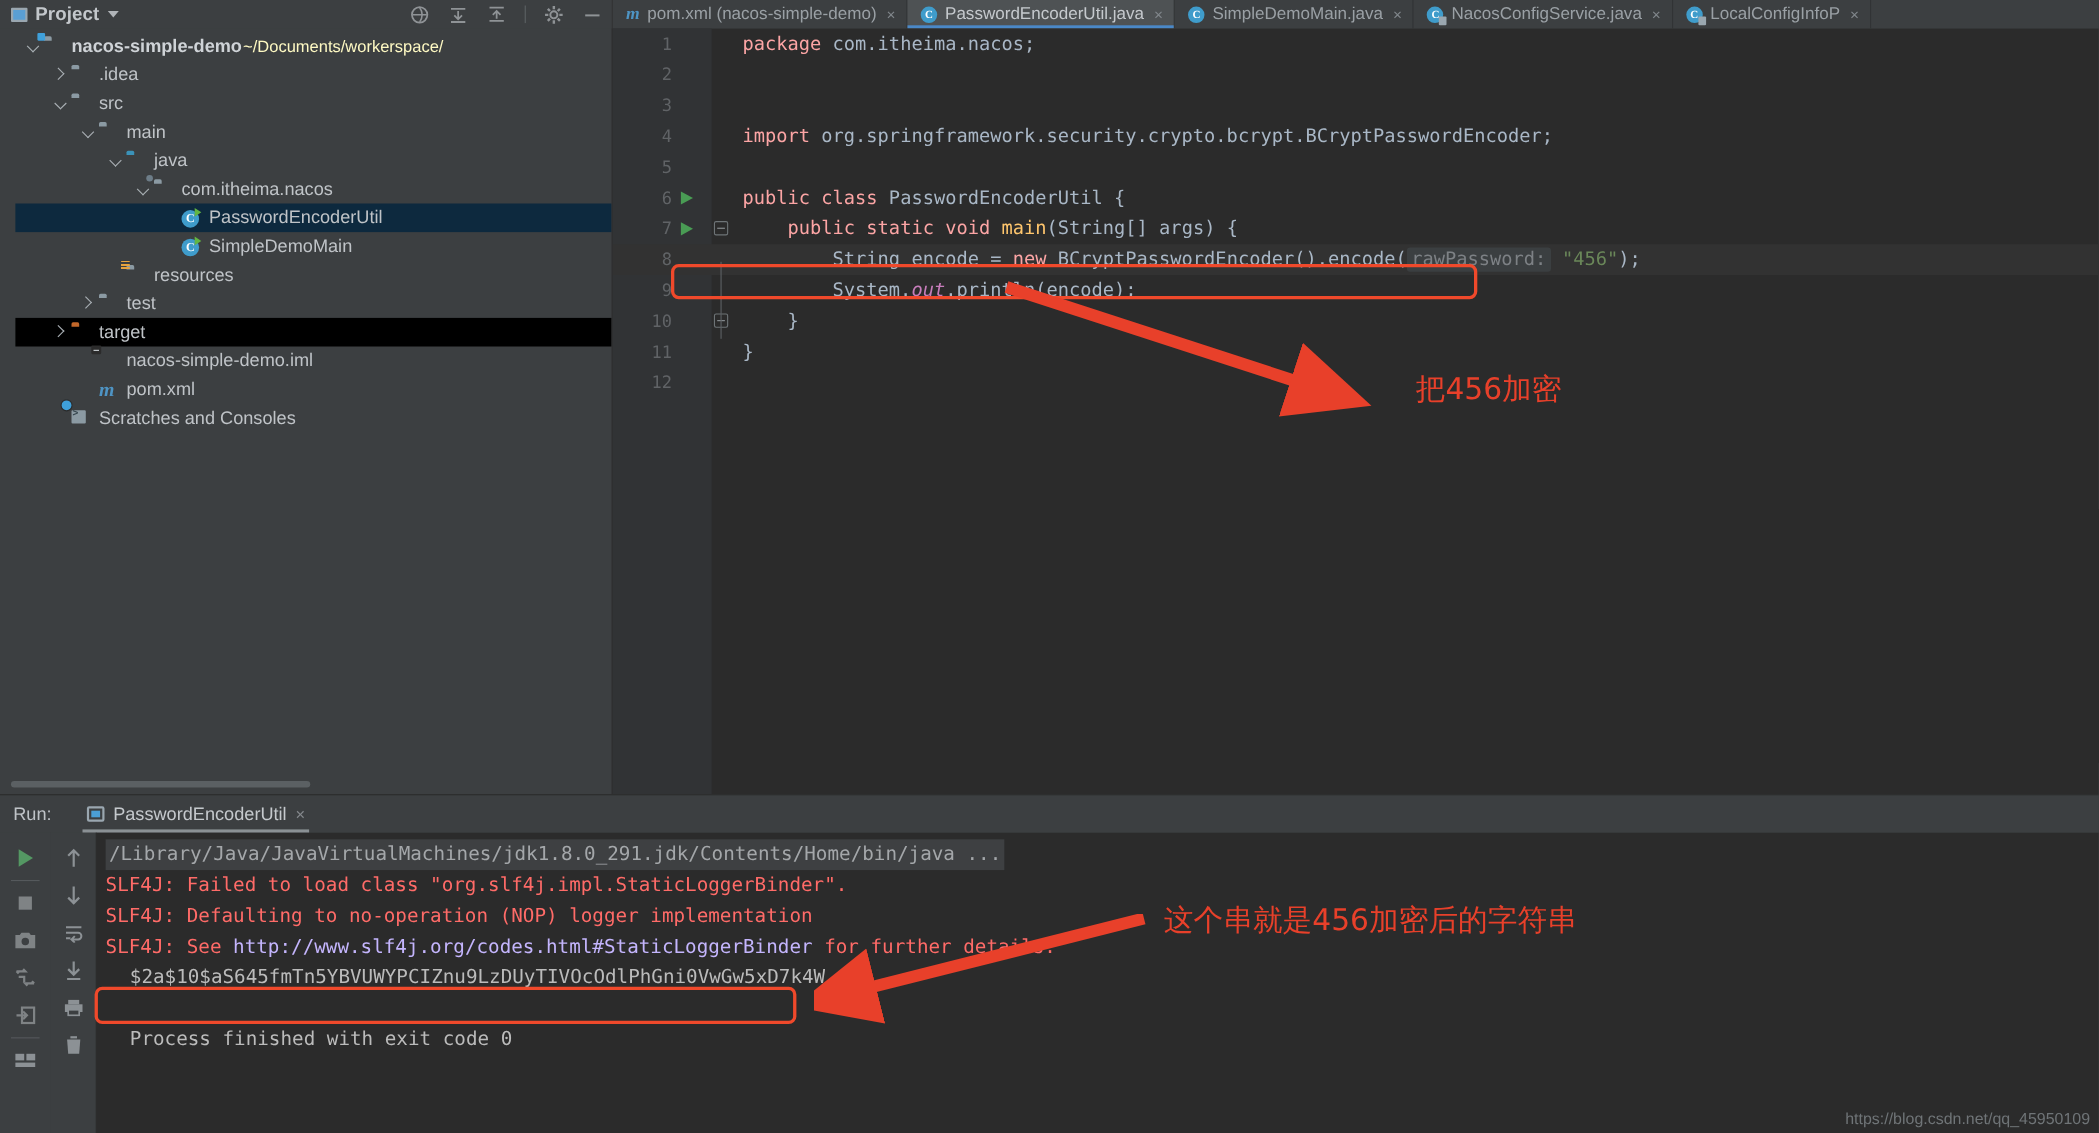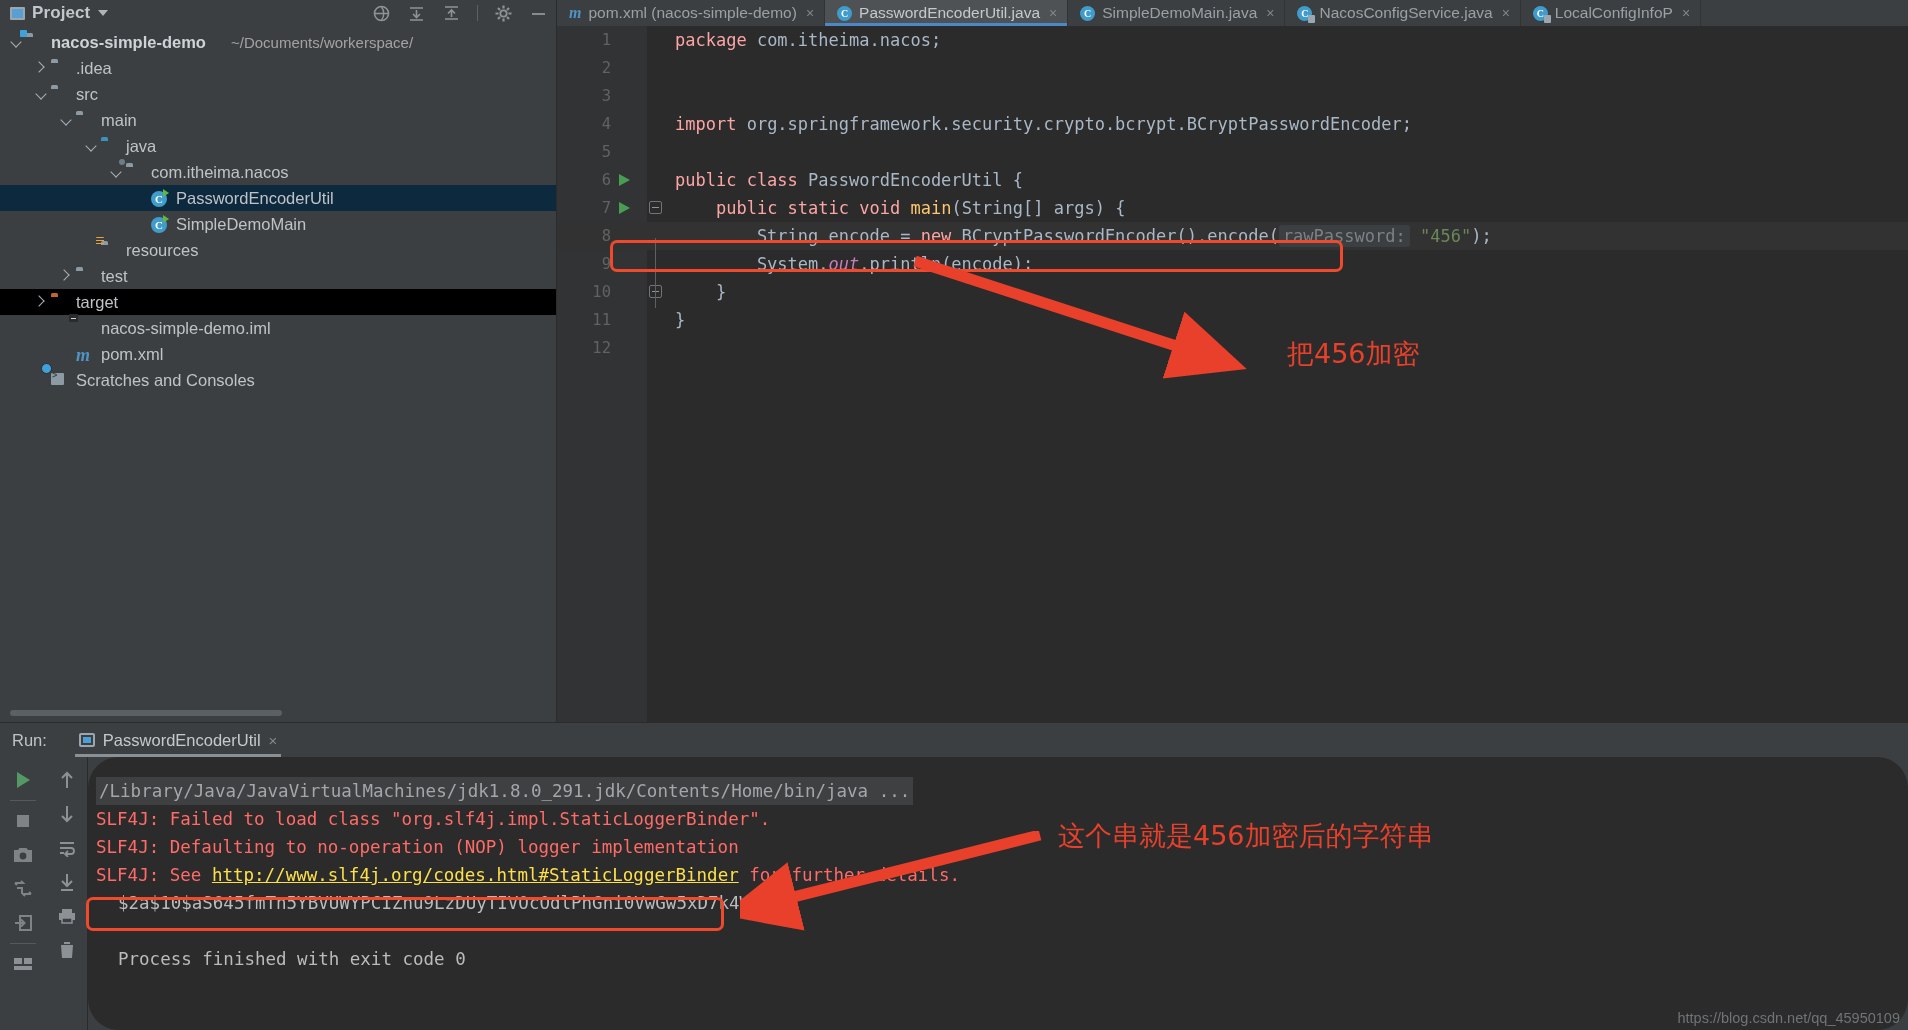--- a/index.html
+++ b/index.html
@@ -53,20 +53,21 @@
   }
   .stool { width: 19px; height: 19px; opacity: .72; }
   .stool svg { display: block; }
   .sdivider { width: 1px; height: 16px; background: #5c6164; }
 
   #tree {
     padding-top: 3px;
     height: 686px;
     overflow: hidden;
     position: relative;
+    padding-left: 14px;
   }
   .row {
     height: 26px;
     display: flex; align-items: center;
     white-space: nowrap;
     font-size: 16.5px;
     color: #bfc3c7;
     cursor: default;
   }
   .row.selected  { background: #0d293e; }
@@ -150,21 +151,21 @@
     background: #8b9aa3; border-radius: 1px;
   }
   .scr-icon .sq::after{
     content: ">"; position:absolute; left:1px; top:-3px; color:#37474f; font-size:9px; font-weight:700;
   }
   .scr-icon .clk {
     position: absolute; right: -1px; bottom: -1px; width: 11px; height: 11px;
     border-radius: 50%; background: #3fa0da; border: 1.5px solid #2b2b2b;
   }
   .rowlabel.bold { font-weight: 700; color: #cfd3d7; }
-  .rowpath { color: #a3a3a3; font-size: 15px; margin-left: 25px; }
+  .rowpath { color: #fef9c3; font-size: 15px; margin-left: 1px; }
 
   #sb-scroll {
     position: absolute; left: 10px; bottom: 6px;
     width: 540px; height: 6px;
   }
   #sb-scroll .thumb {
     width: 272px; height: 6px; background: #5b6063; border-radius: 3px;
   }
 
   
@@ -314,27 +315,26 @@
     background: #3c3f41; border-right: 1px solid #2b2b2b;
     display: flex; flex-direction: column; align-items: center;
     padding-top: 6px;
   }
 
   #console {
     position: absolute; left: 88px; top: 34px; right: 0; bottom: 0;
     background: #2b2b2b;
     font-family: "DejaVu Sans Mono", monospace;
     font-size: 17.5px;
-    padding-top: 20px;
-    border-radius: 31px;
+    padding-top: 6px;
   }
   .oline { height: 28px; line-height: 28px; white-space: pre; padding-left: 8px; }
   .o-cmd  { color: #a4a7aa; background: #3e4042; display: inline-block; padding: 0 3px;}
   .o-err  { color: #ff6b68; }
-  .o-link { color: #fde047; text-decoration: underline; }
+  .o-link { color: #c4b5fd; }
   .o-out  { color: #bbbbbb; margin-left: 22px; }
 
   #watermark {
     position: absolute; right: 8px; bottom: 4px;
     color: #6f7477; font-size: 14.5px;
     font-family: "Liberation Sans", sans-serif;
   }
 </style>
 </head>
 <body>

